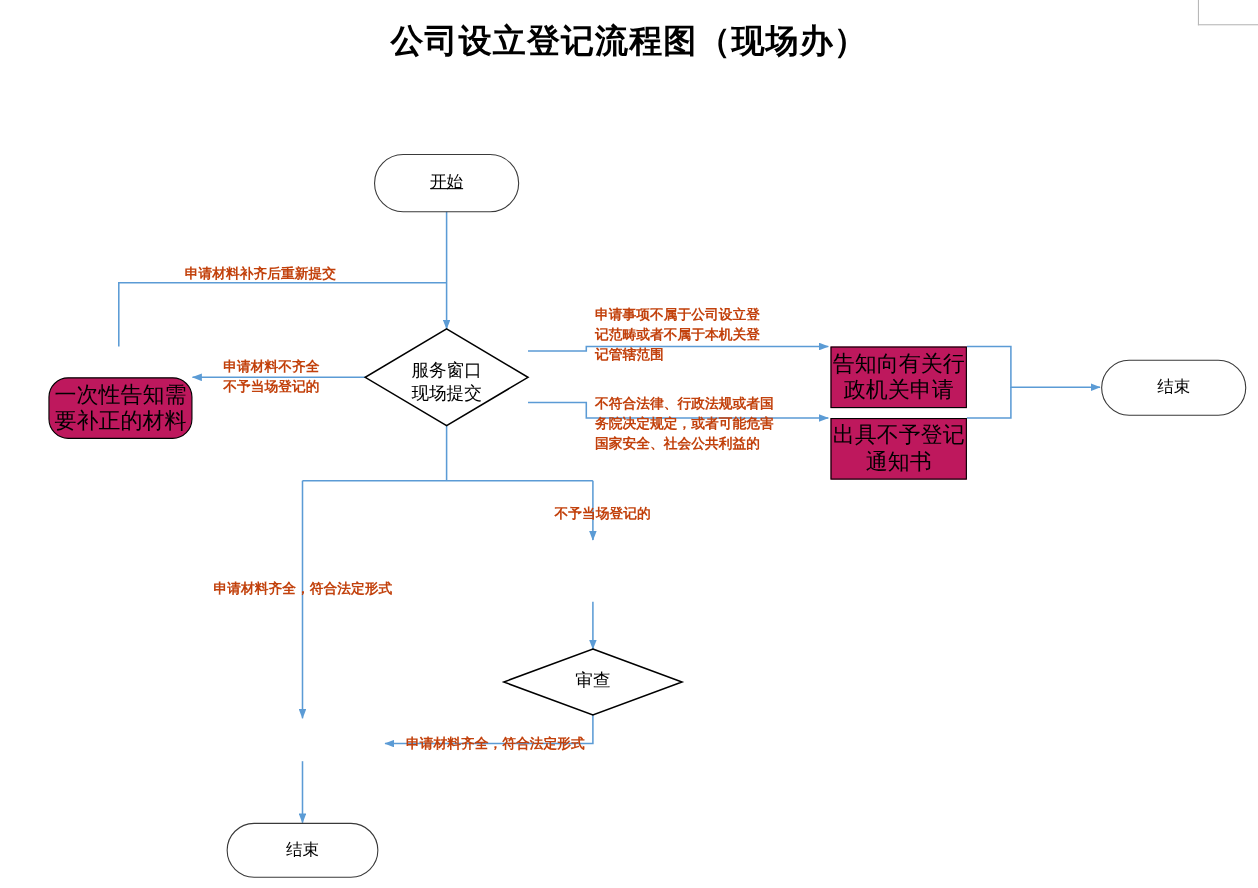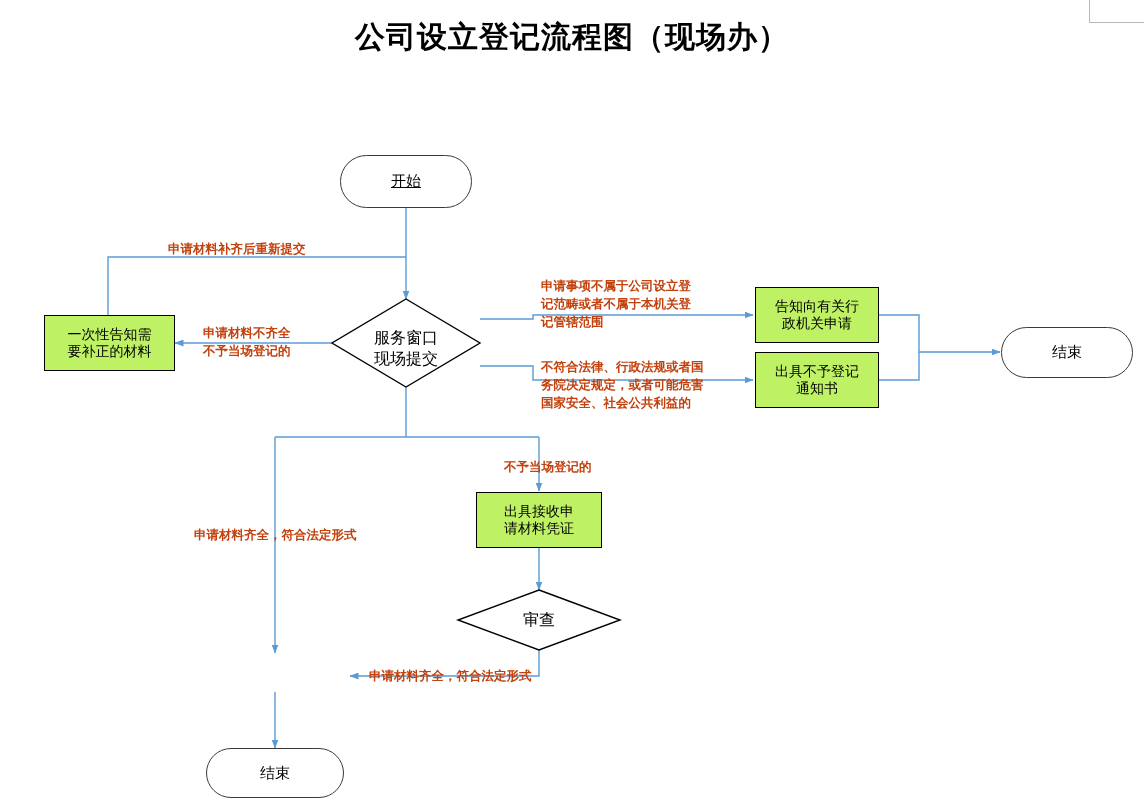--- a/index.html
+++ b/index.html
@@ -32,22 +32,23 @@
     z-index:3;
   }
   .terminator{
     border:1.3px solid #3a3a3a;
     border-radius:999px;
     background:#ffffff;
     font-size:15px;
   }
   .process{
     border:1.4px solid #000000;
-    background:#bef264;
-    font-size:14px;
+    background:#be185d;
+    font-size:20px;
+    margin-top:28px;
   }
   .diamond-label{
     position:absolute;
     display:flex;
     align-items:center;
     justify-content:center;
     text-align:center;
     line-height:1.3;
     font-size:16px;
     z-index:3;
@@ -128,52 +129,48 @@
       <path d="M539,650 L539,676 L350,676" marker-end="url(#arr)"></path>
 
       <path d="M275,692 L275,748" marker-end="url(#arr)"></path>
     </g>
     <g fill="none" stroke="#000000" stroke-width="1.4">
       <polygon points="406,299 480,343 406,387 332,343"></polygon>
       <polygon points="539,590 620,620 539,650 458,620"></polygon>
     </g>
   </svg>
 
-  <div class="node terminator" style="left:340px;top:155px;width:132px;height:53px;text-decoration:underline;">
+  <div class="node terminator" style="left:340px;top:140px;width:132px;height:53px;text-decoration:underline;">
     <span class="txt">开始</span>
   </div>
 
   <div class="diamond-label" style="left:340px;top:318px;width:132px;height:52px;align-items:flex-end;">
     <span class="txt" style="white-space:pre-line">服务窗口
 现场提交</span>
   </div>
 
-  <div class="node process" style="left:44px;top:315px;width:131px;height:56px;">
+  <div class="node process" style="left:44px;top:315px;width:131px;height:56px;border-radius:18px;">
     <span class="txt" style="white-space:pre-line">一次性告知需
 要补正的材料</span>
   </div>
 
   <div class="node process" style="left:755px;top:287px;width:124px;height:56px;">
     <span class="txt" style="white-space:pre-line">告知向有关行
 政机关申请</span>
   </div>
 
   <div class="node process" style="left:755px;top:352px;width:124px;height:56px;">
     <span class="txt" style="white-space:pre-line">出具不予登记
 通知书</span>
   </div>
 
   <div class="node terminator" style="left:1001px;top:327px;width:132px;height:51px;">
     <span class="txt">结束</span>
   </div>
 
-  <div class="node process" style="left:476px;top:492px;width:126px;height:56px;">
-    <span class="txt" style="white-space:pre-line">出具接收申
-请材料凭证</span>
-  </div>
 
   <div class="diamond-label" style="left:490px;top:606px;width:98px;height:28px;">
     <span class="txt">审查</span>
   </div>
 
 
   <div class="node terminator" style="left:206px;top:748px;width:138px;height:50px;">
     <span class="txt">结束</span>
   </div>
 

